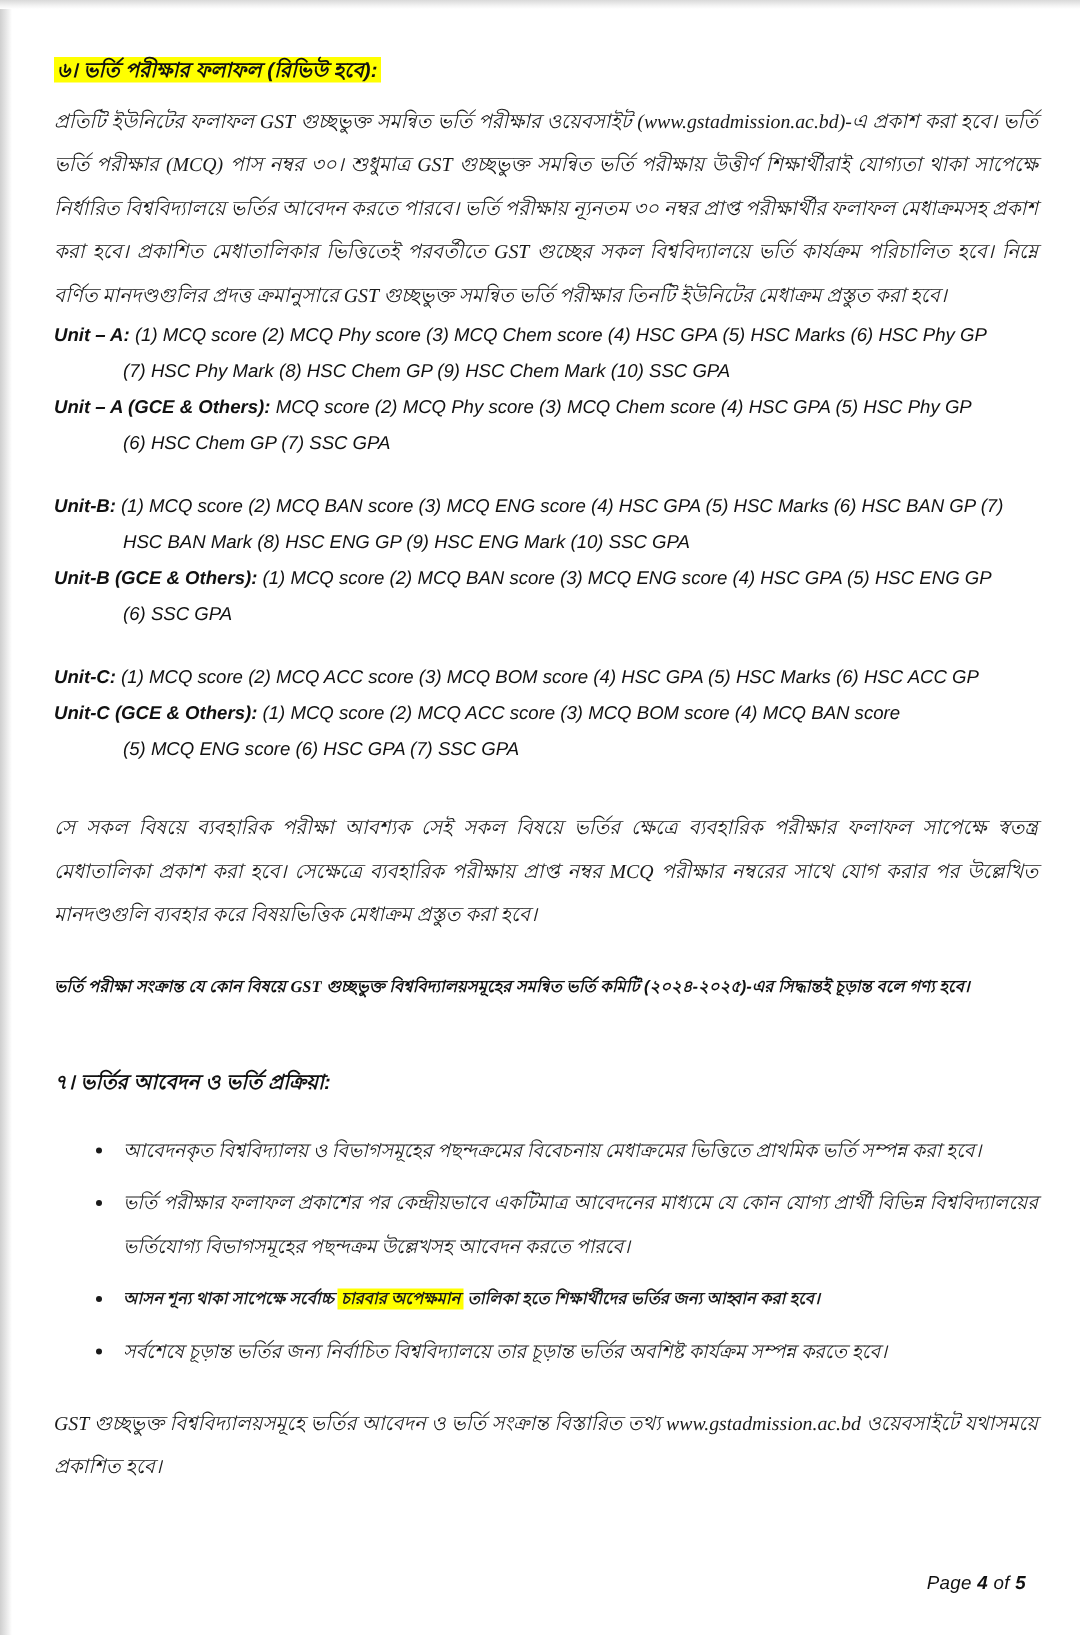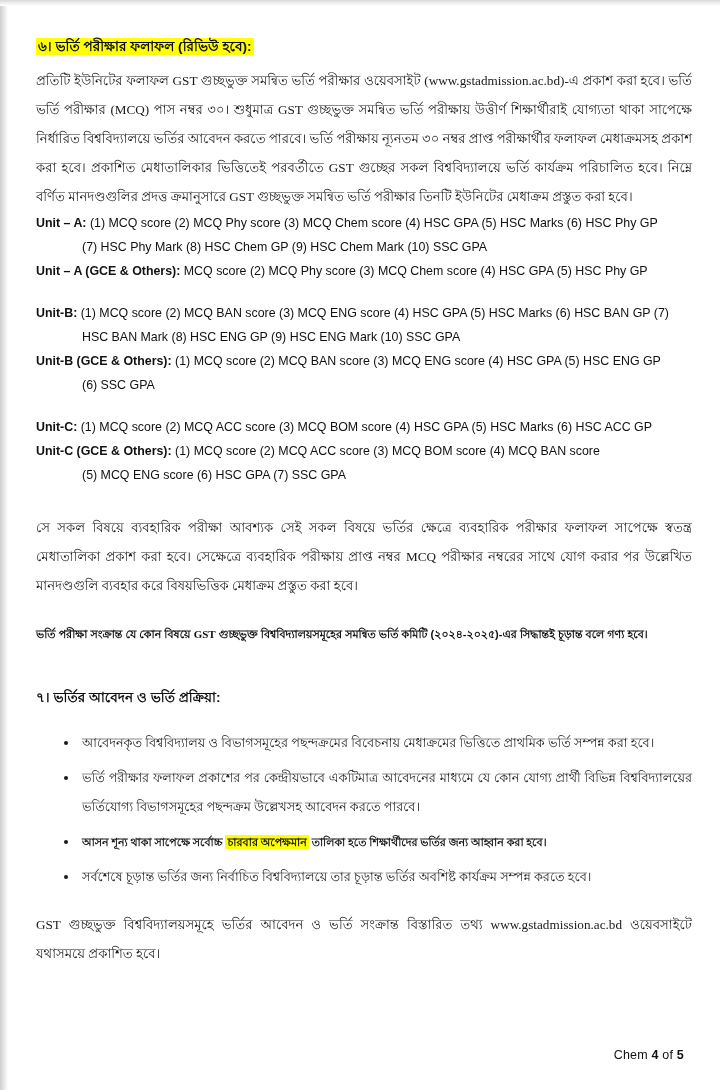--- a/index.html
+++ b/index.html
@@ -12,20 +12,21 @@
     font-family: "Liberation Serif", "DejaVu Serif", serif;
   }
   .page {
     position: relative;
     width: 720px;
     height: 1090px;
     margin: 0 auto;
     background: #ffffff;
     box-sizing: border-box;
     overflow: hidden;
+    font-style: italic;
   }
   .page-edge-left {
     position: absolute;
     left: 0; top: 0; bottom: 0;
     width: 8px;
     background: linear-gradient(to right, #cfcfcf 0%, #e9e9e9 55%, #ffffff 100%);
   }
   .page-edge-top {
     position: absolute;
     left: 0; right: 0; top: 0;
@@ -153,20 +154,21 @@
       <span>প্রতিটি ইউনিটের ফলাফল </span><span class="roman">GST</span><span> গুচ্ছভুক্ত সমন্বিত ভর্তি পরীক্ষার ওয়েবসাইট (</span><span class="roman">www.gstadmission.ac.bd</span><span>)-এ প্রকাশ করা হবে। ভর্তি ভর্তি পরীক্ষার (</span><span class="roman">MCQ</span><span>) পাস নম্বর ৩০। শুধুমাত্র </span><span class="roman">GST</span><span> গুচ্ছভুক্ত সমন্বিত ভর্তি পরীক্ষায় উত্তীর্ণ শিক্ষার্থীরাই যোগ্যতা থাকা সাপেক্ষে নির্ধারিত বিশ্ববিদ্যালয়ে ভর্তির আবেদন করতে পারবে। ভর্তি পরীক্ষায় ন্যূনতম ৩০ নম্বর প্রাপ্ত পরীক্ষার্থীর ফলাফল মেধাক্রমসহ প্রকাশ করা হবে। প্রকাশিত মেধাতালিকার ভিত্তিতেই পরবর্তীতে </span><span class="roman">GST</span><span> গুচ্ছের সকল বিশ্ববিদ্যালয়ে ভর্তি কার্যক্রম পরিচালিত হবে। নিম্নে বর্ণিত  মানদণ্ডগুলির প্রদত্ত ক্রমানুসারে </span><span class="roman">GST</span><span> গুচ্ছভুক্ত সমন্বিত ভর্তি পরীক্ষার তিনটি ইউনিটের মেধাক্রম প্রস্তুত করা হবে।</span>
     </p>
 
     <div class="unit-block">
       <p class="unit-line"><span class="unit-label">Unit – A:</span><span> (1) MCQ score (2) MCQ Phy score (3) MCQ Chem score (4) HSC GPA (5) HSC Marks (6) HSC Phy GP</span></p>
       <p class="unit-line indent">(7) HSC Phy Mark (8) HSC Chem GP (9) HSC Chem Mark (10) SSC GPA</p>
     </div>
 
     <div class="unit-block">
       <p class="unit-line"><span class="unit-label">Unit – A (GCE &amp; Others):</span><span> MCQ score (2) MCQ Phy score (3) MCQ Chem score (4) HSC GPA (5) HSC Phy GP</span></p>
+      <p class="unit-line indent">(6) HSC Chem GP (7) SSC GPA</p>
     </div>
 
     <div class="spacer-md"></div>
 
     <div class="unit-block">
       <p class="unit-line"><span class="unit-label">Unit-B:</span><span> (1) MCQ score (2) MCQ BAN score (3) MCQ ENG score (4) HSC GPA (5) HSC Marks (6) HSC BAN GP (7)</span></p>
       <p class="unit-line indent">HSC BAN Mark (8) HSC ENG GP (9) HSC ENG Mark (10) SSC GPA</p>
     </div>
 
     <div class="unit-block">
@@ -216,15 +218,15 @@
 
     <div class="spacer-sm"></div>
 
     <p class="bn">
       <span class="roman">GST</span><span> গুচ্ছভুক্ত বিশ্ববিদ্যালয়সমূহে ভর্তির আবেদন ও ভর্তি সংক্রান্ত বিস্তারিত তথ্য </span><span class="roman">www.gstadmission.ac.bd</span><span> ওয়েবসাইটে যথাসময়ে প্রকাশিত হবে।</span>
     </p>
 
   </div>
 
   <div class="footer">
-    <span>Chem </span><b>4</b><span> of </span><b>5</b>
+    <span>Page </span><b>4</b><span> of </span><b>5</b>
   </div>
 </div>
 
 </body></html>

